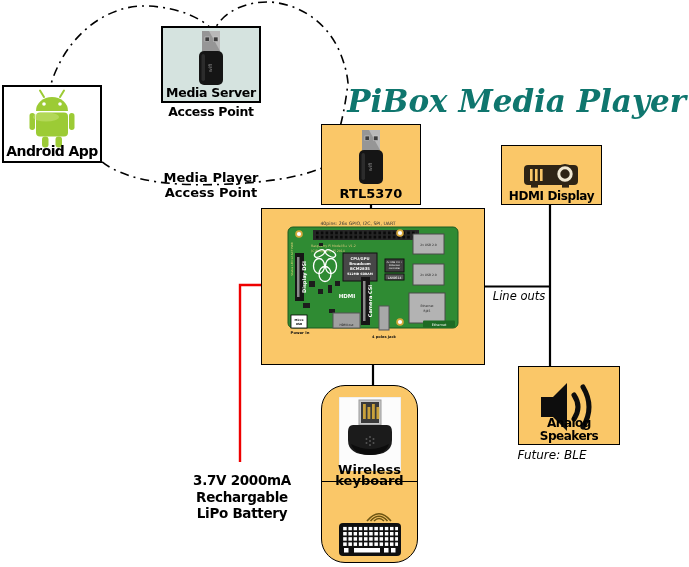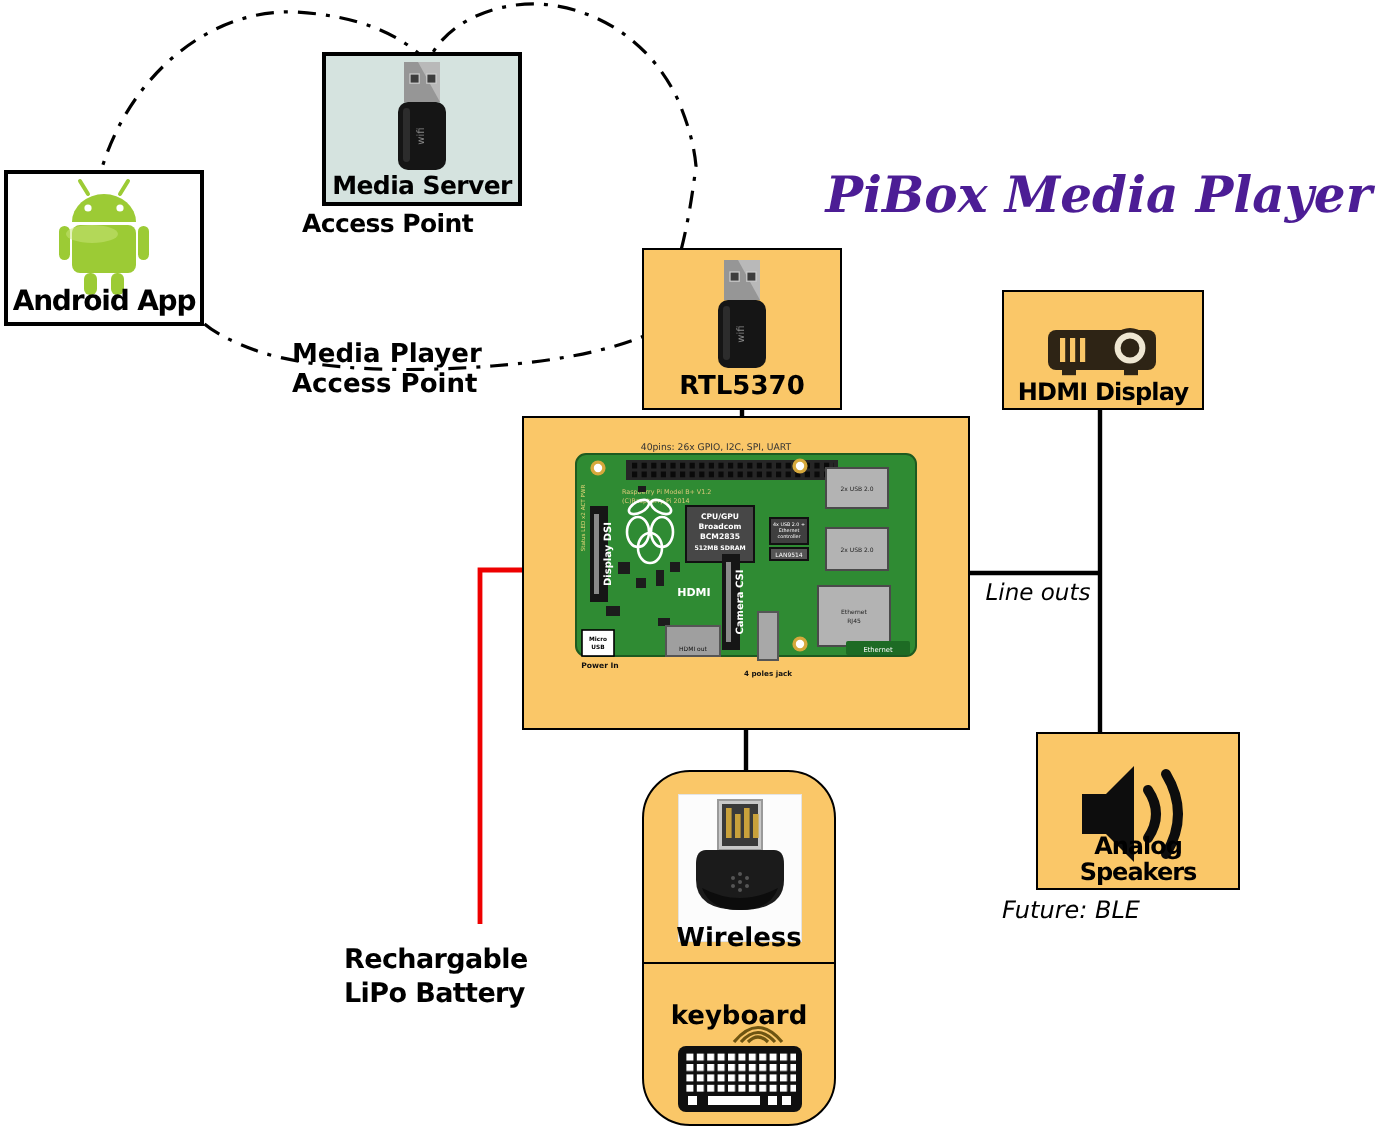--- a/index.html
+++ b/index.html
@@ -4,39 +4,39 @@
 <style>
   html,body{margin:0;padding:0;background:#fff;}
   .canvas{position:relative;width:689px;height:567px;background:#ffffff;overflow:hidden;
           font-family:"DejaVu Sans","Liberation Sans",sans-serif;color:#000;}
   svg{display:block;}
   .layer{position:absolute;left:0;top:0;width:689px;height:567px;}
   .wires{z-index:1;}
   .box{position:absolute;box-sizing:border-box;background:#FAC768;border:1.6px solid #000;z-index:2;}
   .box .icon{position:absolute;left:0;right:0;margin:auto;}
   .nodelabel{position:absolute;left:0;right:0;text-align:center;font-weight:bold;z-index:3;line-height:1.1;}
-  .freelabel{position:absolute;text-align:left;font-weight:bold;z-index:3;}
+  .freelabel{position:absolute;text-align:center;font-weight:bold;z-index:3;}
   #android-box{left:2px;top:85px;width:100px;height:78px;background:#ffffff;border:2px solid #000;}
   #android-box .nodelabel{bottom:2px;font-size:14px;letter-spacing:-0.6px;}
   #media-box{left:161px;top:26px;width:100px;height:77px;background:#D5E3DF;border:2px solid #000;padding-left:43px;}
   #media-box .nodelabel{bottom:1px;font-size:12.5px;letter-spacing:-0.3px;}
   #media-sub{left:151px;top:104px;width:120px;font-size:12.5px;letter-spacing:-0.3px;}
   #rtl-box{left:321px;top:84px;width:100px;height:81px;margin-top:40px;}
   #rtl-box .nodelabel{bottom:3px;font-size:13px;}
   #page-title{position:absolute;right:3px;top:83px;z-index:3;white-space:nowrap;
       font-family:"DejaVu Serif","Liberation Serif",serif;font-style:italic;font-weight:bold;
-      font-size:25px;color:#4c1d95;}
+      font-size:31px;color:#0f766e;}
   #hdmi-box{left:501px;top:145px;width:101px;height:60px;}
   #hdmi-box .nodelabel{bottom:1px;font-size:12px;letter-spacing:-0.4px;}
   #model-box{left:261px;top:208px;width:224px;height:157px;}
   #model-box .nodelabel{bottom:4px;font-size:15px;}
   #kb-box{left:321px;top:385px;width:97px;height:178px;border-radius:24px;}
   #kb-divider{position:absolute;top:95px;left:0;width:100%;border-top:1.6px solid #000;}
   #kb-box .lab1{top:77px;font-size:13px;}
-  #kb-box .lab2{top:116px;font-size:13px;}
+  #kb-box .lab2{top:88px;font-size:13px;}
   #spk-box{left:518px;top:366px;width:102px;height:79px;}
   #spk-box .nodelabel{bottom:1px;font-size:12px;letter-spacing:-0.5px;}
   #spk-sub{left:501px;top:448px;width:102px;font-size:12px;font-style:italic;font-weight:normal;}
   #cloud-label{left:146px;top:171px;width:130px;font-size:13px;line-height:14.5px;}
   #lineouts-label{left:489px;top:289px;width:60px;font-size:11.5px;font-style:italic;font-weight:normal;text-align:center;}
   #battery-label{left:172px;top:472px;width:140px;font-size:13.5px;line-height:16.5px;letter-spacing:-0.3px;}
 </style>
 </head>
 <body>
 
@@ -260,17 +260,18 @@
   <div class="freelabel" id="spk-sub">Future: BLE</div>
 
   <div class="freelabel" id="cloud-label">
     <div>Media Player</div>
     <div>Access Point</div>
   </div>
 
   <div class="freelabel" id="lineouts-label">Line outs</div>
 
   <div class="freelabel" id="battery-label">
+    <div>3.7V 2000mA</div>
     <div>Rechargable</div>
     <div>LiPo Battery</div>
   </div>
 
 </div>
 
 </body></html>

